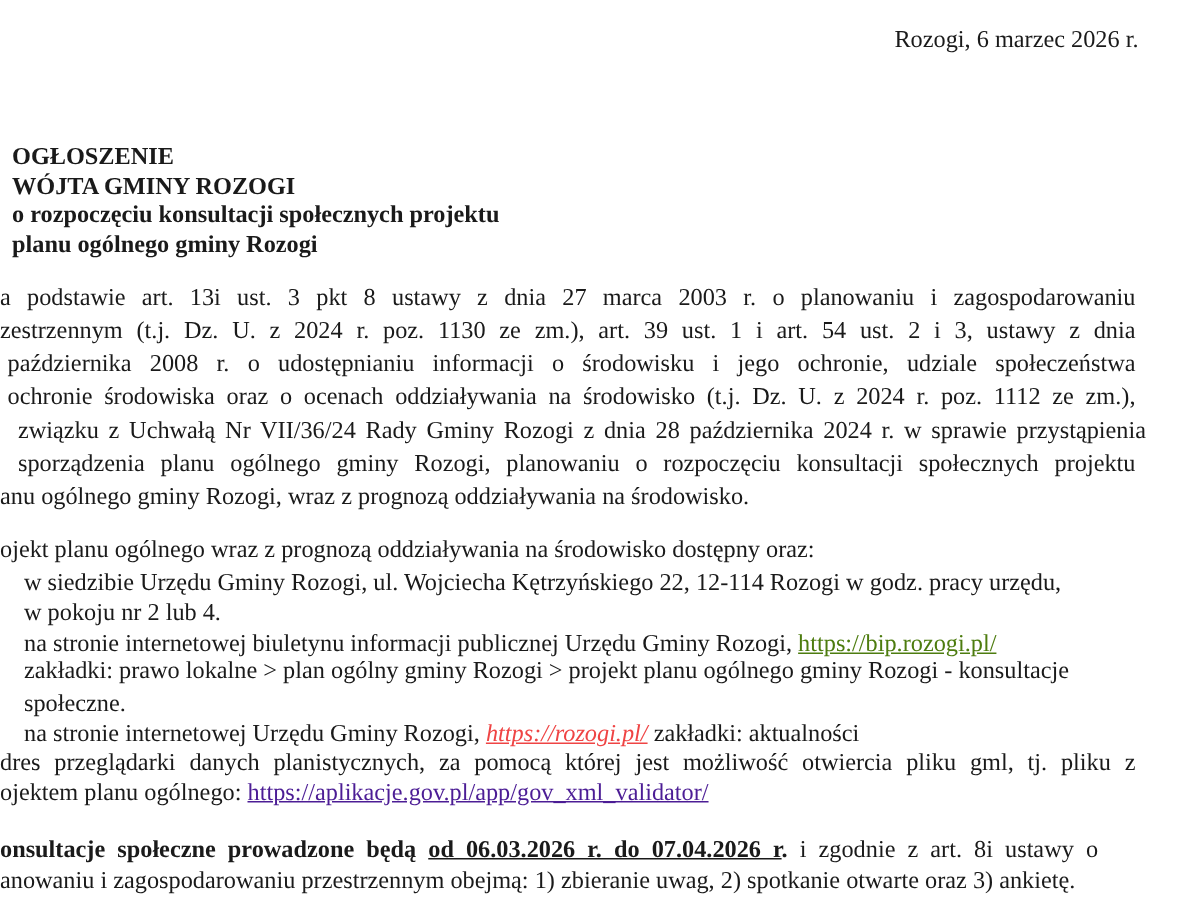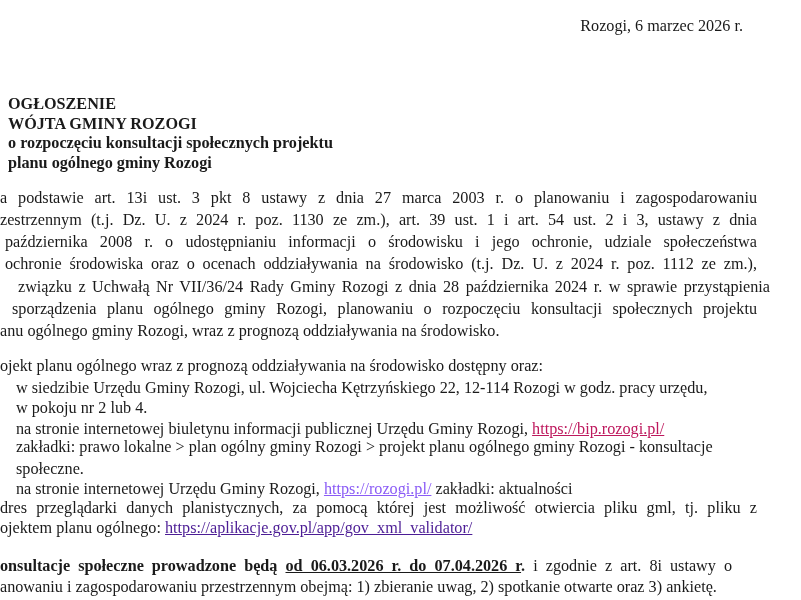--- a/index.html
+++ b/index.html
@@ -20,21 +20,21 @@
     .page {
       position: absolute;
       left: 0;
       top: 0;
       width: 801px;
       height: 600px;
     }
     .date-line {
       position: absolute;
       top: 16px;
-      right: 58px;
+      right: 42px;
       white-space: nowrap;
       font-family: Liberation Serif, serif;
     }
     .title-block {
       position: absolute;
       top: 95px;
       left: 8px;
       width: 740px;
       font-weight: bold;
       line-height: 19.5px;
@@ -67,39 +67,39 @@
     <div>WÓJTA GMINY ROZOGI</div>
     <div>o rozpoczęciu konsultacji społecznych projektu</div>
     <div>planu ogólnego gminy Rozogi</div>
   </div>
 
   <div>
     <div class="line just" style="left:0; top:188px; width:757px;">a podstawie art. 13i ust. 3 pkt 8 ustawy z dnia 27 marca 2003 r. o planowaniu i zagospodarowaniu</div>
     <div class="line just" style="left:0; top:210px; width:757px;">zestrzennym (t.j. Dz. U. z 2024 r. poz. 1130 ze zm.), art. 39 ust. 1 i art. 54 ust. 2 i 3, ustawy z dnia</div>
     <div class="line just" style="left:5px; top:232px; width:752px;">października 2008 r. o udostępnianiu informacji o środowisku i jego ochronie, udziale społeczeństwa</div>
     <div class="line just" style="left:5px; top:254px; width:752px;">ochronie środowiska oraz o ocenach oddziaływania na środowisko (t.j. Dz. U. z 2024 r. poz. 1112 ze zm.),</div>
-    <div class="line just" style="left:18px; top:277px; width:752px;">związku z Uchwałą Nr VII/36/24 Rady Gminy Rozogi z dnia 28 października 2024 r. w sprawie przystąpienia</div>
+    <div class="line just" style="left:12px; top:277px; width:752px;">związku z Uchwałą Nr VII/36/24 Rady Gminy Rozogi z dnia 28 października 2024 r. w sprawie przystąpienia</div>
     <div class="line just" style="left:12px; top:299px; width:745px;">sporządzenia planu ogólnego gminy Rozogi, planowaniu o rozpoczęciu konsultacji społecznych projektu</div>
     <div class="line" style="left:0; top:321px;">anu ogólnego gminy Rozogi, wraz z prognozą oddziaływania na środowisko.</div>
   </div>
 
   <div>
     <div class="line" style="left:0; top:356px;">ojekt planu ogólnego wraz z prognozą oddziaływania na środowisko dostępny oraz:</div>
 
     <div class="line" style="left:16px; top:378px;">w siedzibie Urzędu Gminy Rozogi, ul. Wojciecha Kętrzyńskiego 22, 12-114 Rozogi w godz. pracy urzędu,</div>
     <div class="line" style="left:16px; top:398px;">w pokoju nr 2 lub 4.</div>
 
     <div class="line" style="left:16px; top:419px;">
-      <span>na stronie internetowej biuletynu informacji publicznej Urzędu Gminy Rozogi, </span><a class="link" style="color: #be185d;">https://bip.rozogi.pl/</a>
+      <span>na stronie internetowej biuletynu informacji publicznej Urzędu Gminy Rozogi, </span><a class="link" style="color: #4d7c0f;">https://bip.rozogi.pl/</a>
     </div>
     <div class="line" style="left:16px; top:437px;">zakładki: prawo lokalne &gt; plan ogólny gminy Rozogi &gt; projekt planu ogólnego gminy Rozogi - konsultacje</div>
     <div class="line" style="left:16px; top:459px;">społeczne.</div>
 
     <div class="line" style="left:16px; top:479px;">
-      <span>na stronie internetowej Urzędu Gminy Rozogi, </span><a class="link" style="color: #8b5cf6;">https://rozogi.pl/</a><span> zakładki: aktualności</span>
+      <span>na stronie internetowej Urzędu Gminy Rozogi, </span><a class="link" style="color: #ef4444; font-style: italic;">https://rozogi.pl/</a><span> zakładki: aktualności</span>
     </div>
 
     <div class="line just" style="left:0; top:498px; width:757px;">dres przeglądarki danych planistycznych, za pomocą której jest możliwość otwiercia pliku gml, tj. pliku z</div>
     <div class="line" style="left:0; top:518px;">
       <span>ojektem planu ogólnego: </span><a class="link" style="color: #4c1d95;">https://aplikacje.gov.pl/app/gov_xml_validator/</a>
     </div>
   </div>
 
   <div>
     <div class="line" style="left:0; top:556px; width:757px; display:flex; justify-content:space-between;">

